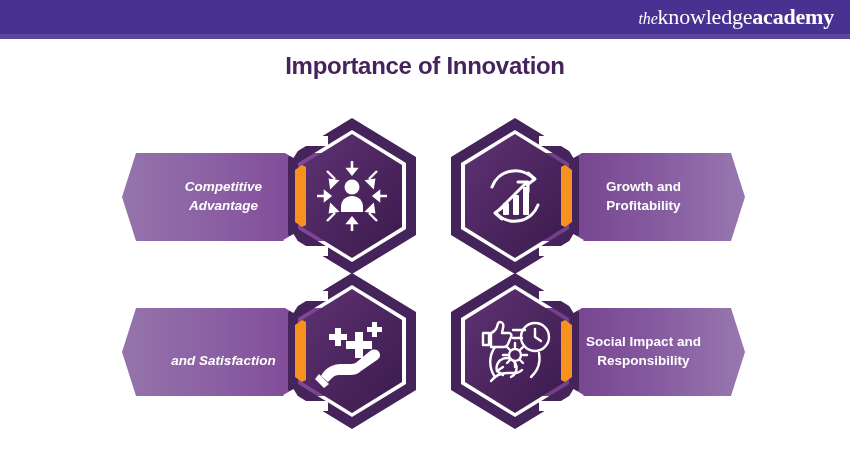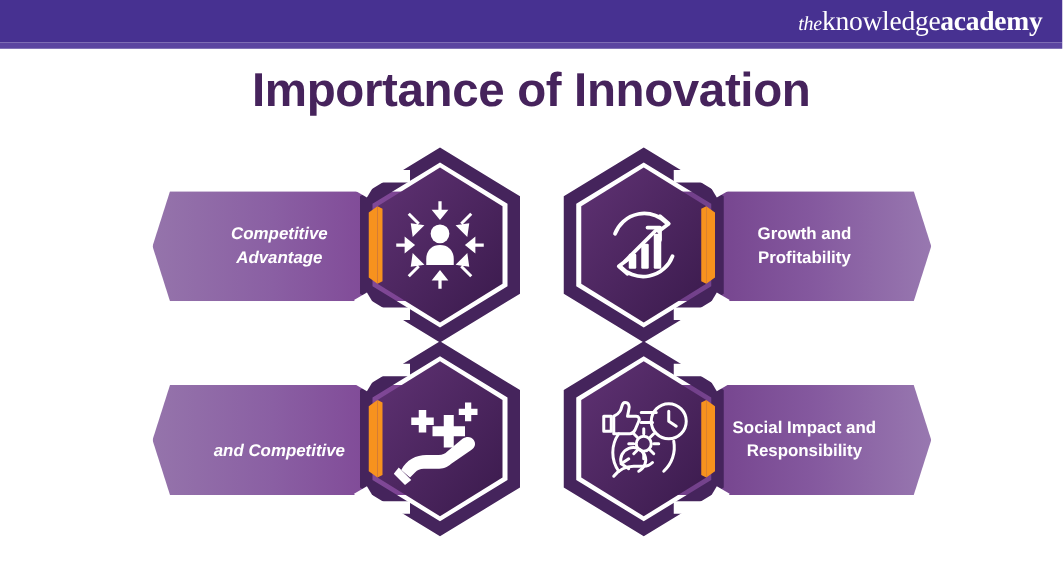--- a/index.html
+++ b/index.html
@@ -56,21 +56,21 @@
   .brand .b-knowledge { font-weight: 400; }
   .brand .b-academy  { font-weight: 700; }
 
   
   .page-title {
     position: absolute;
     left: 0; top: 52px;
     width: 850px;
     text-align: center;
     color: #46235c;
-    font-size: 38px;
+    font-size: 24px;
     font-weight: 700;
     letter-spacing: -0.3px;
   }
 
   
   .diagram {
     position: absolute;
     left: 0; top: 108px;
     width: 850px;
     height: 320px;
@@ -256,21 +256,21 @@
             <path d="M40 23 h10 v10" stroke-width="3" stroke-linejoin="round"></path>
           </svg>
         </div>
       </div>
     </div>
 
     <div class="node r1 c0">
       <div class="banner">
         <span>
           <br>
-          <span>and Competitive</span>
+          <span>and Satisfaction</span>
         </span>
       </div>
       <div class="hex-wrap">
         <svg class="hex-svg" width="140" height="160" viewBox="0 0 140 160">
           <defs>
             <linearGradient id="hg2" x1="0" y1="0" x2="1" y2="1">
               <stop offset="0%" stop-color="#5f3273"></stop>
               <stop offset="100%" stop-color="#3a1a4c"></stop>
             </linearGradient>
           </defs>

